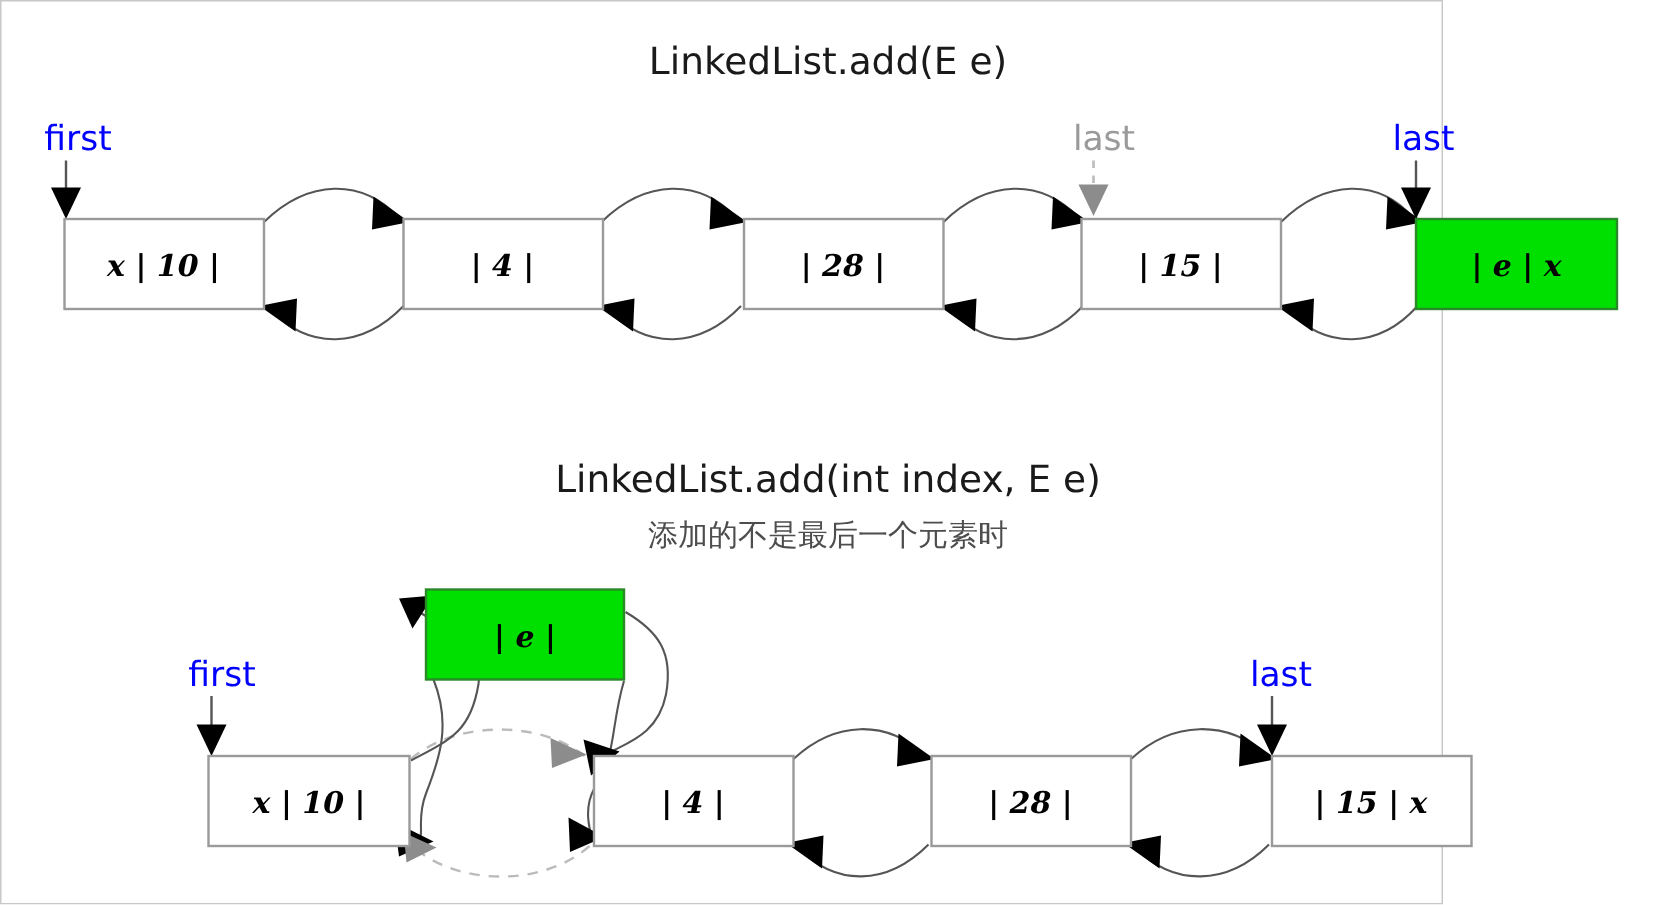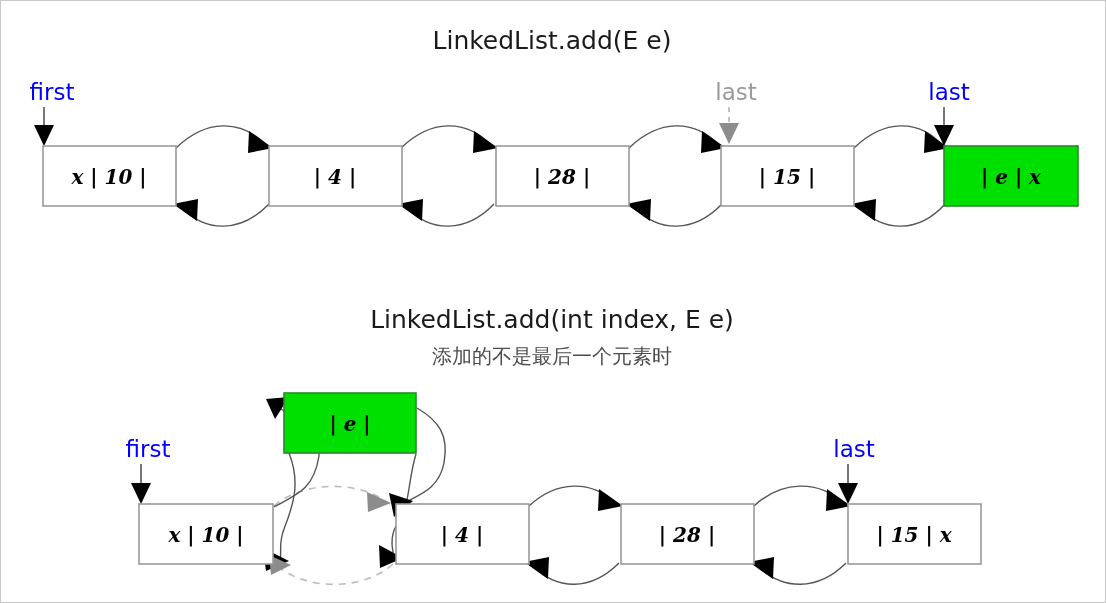--- a/index.html
+++ b/index.html
@@ -2,21 +2,21 @@
 <html><head>
 <meta charset="utf-8">
 <style>
   html,body{margin:0;padding:0;}
   body{
     width:1106px;height:603px;
     background:#ffffff;
     font-family:"DejaVu Sans", sans-serif;
     overflow:hidden;
   }
-  #root{position:relative;width:1106px;height:603px;background:#ffffff;
+  #root{position:relative;width:962px;height:603px;background:#ffffff;
         border:1px solid #c8c8c8;box-sizing:border-box;}
   svg.canvas{position:absolute;left:0;top:0;width:1106px;height:603px;}
   .title{font-family:"DejaVu Sans",sans-serif;font-size:25px;fill:#1a1a1a;text-anchor:middle;}
   .subtitle{font-family:"DejaVu Sans",sans-serif;font-size:20px;fill:#4d4d4d;text-anchor:middle;}
   .ptr-label{font-family:"DejaVu Sans",sans-serif;font-size:23px;fill:#0000ff;text-anchor:middle;}
   .ptr-label-gray{font-family:"DejaVu Sans",sans-serif;font-size:23px;fill:#9a9a9a;text-anchor:middle;}
   .node-text{font-family:"DejaVu Serif",serif;font-size:20px;font-weight:bold;font-style:italic;fill:#000000;text-anchor:middle;}
   .node-box{fill:#ffffff;stroke:#9a9a9a;stroke-width:1.6;}
   .node-box-green{fill:#00e000;stroke:#2a8a2a;stroke-width:1.6;}
   .link{fill:none;stroke:#555555;stroke-width:1.4;}

